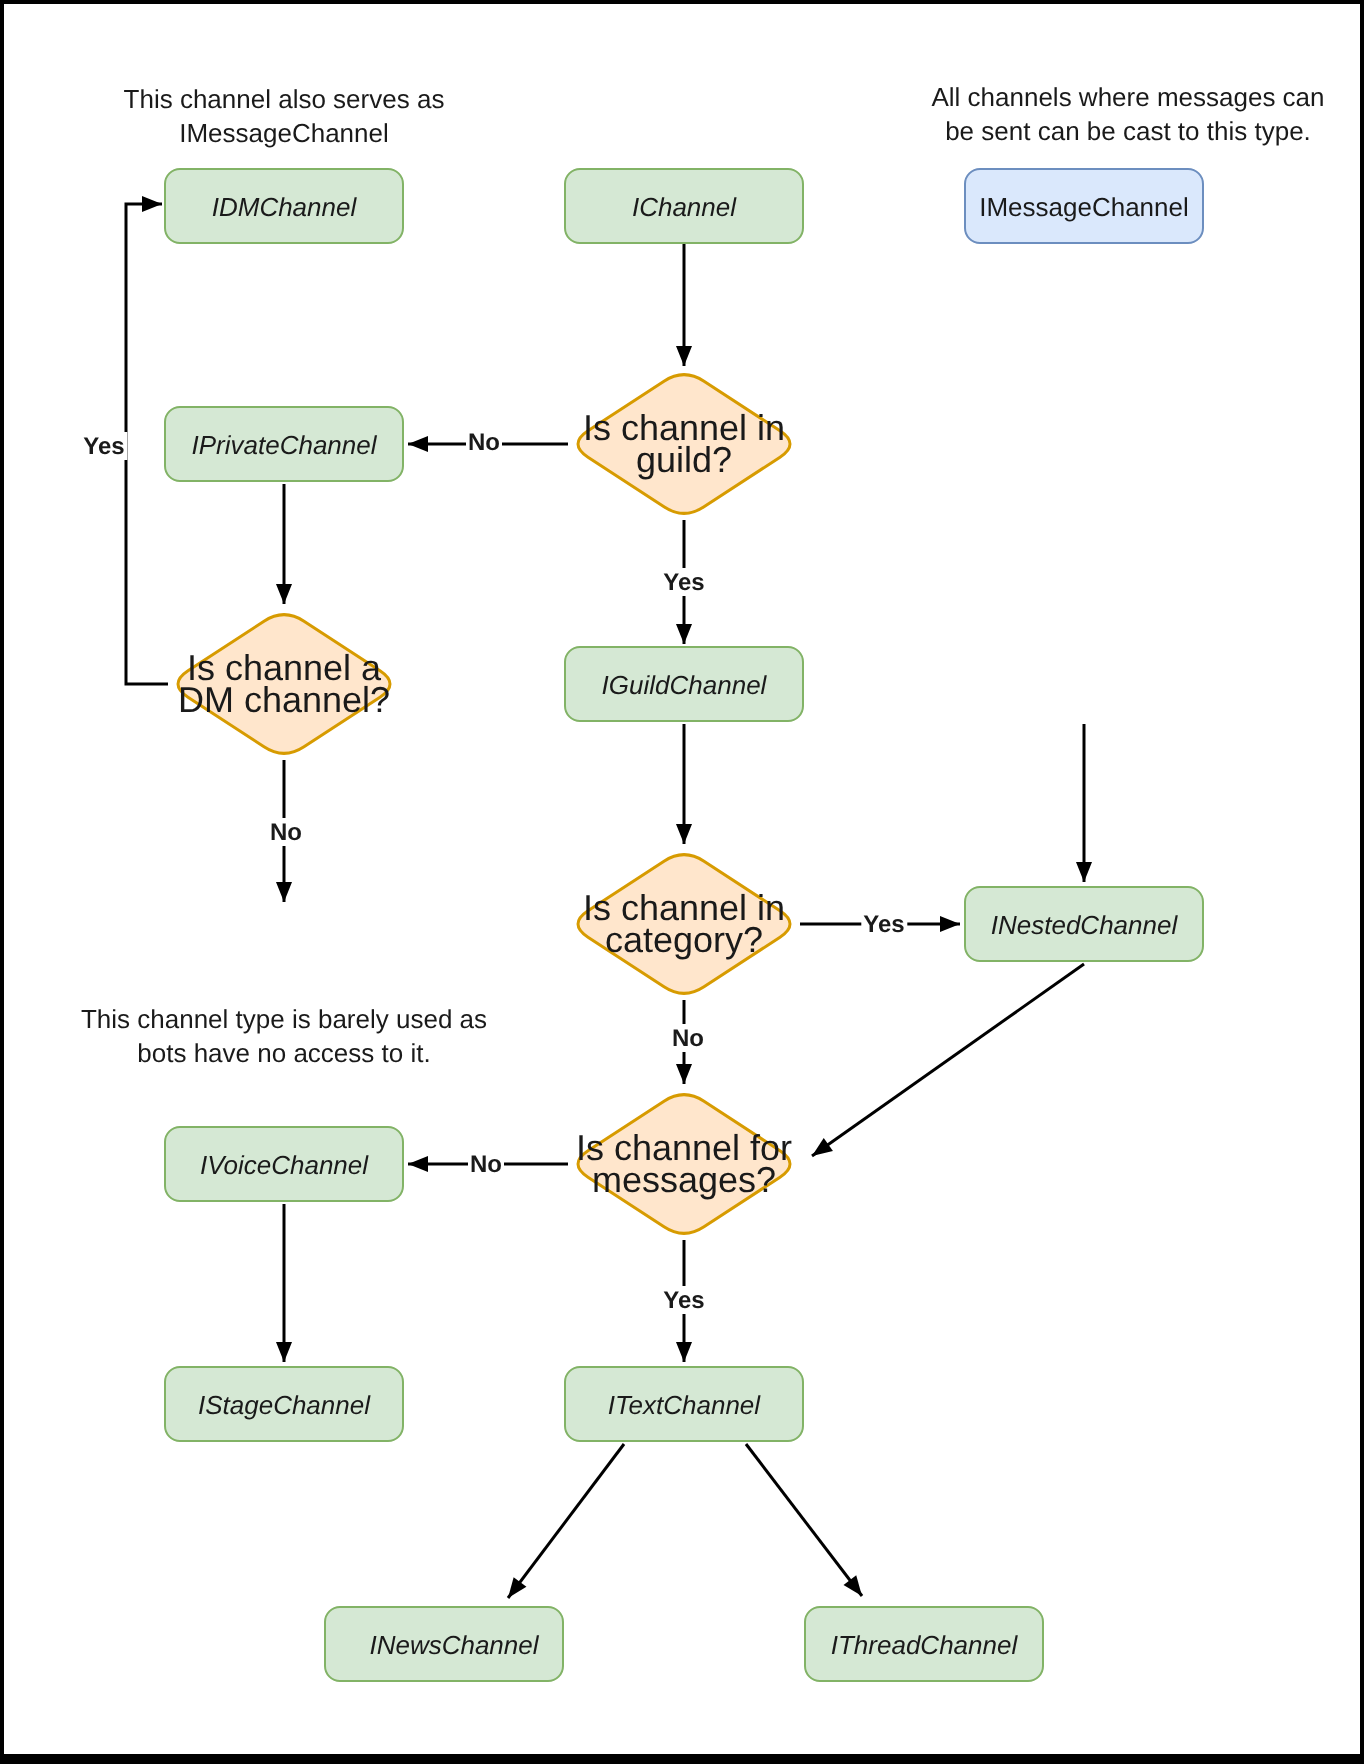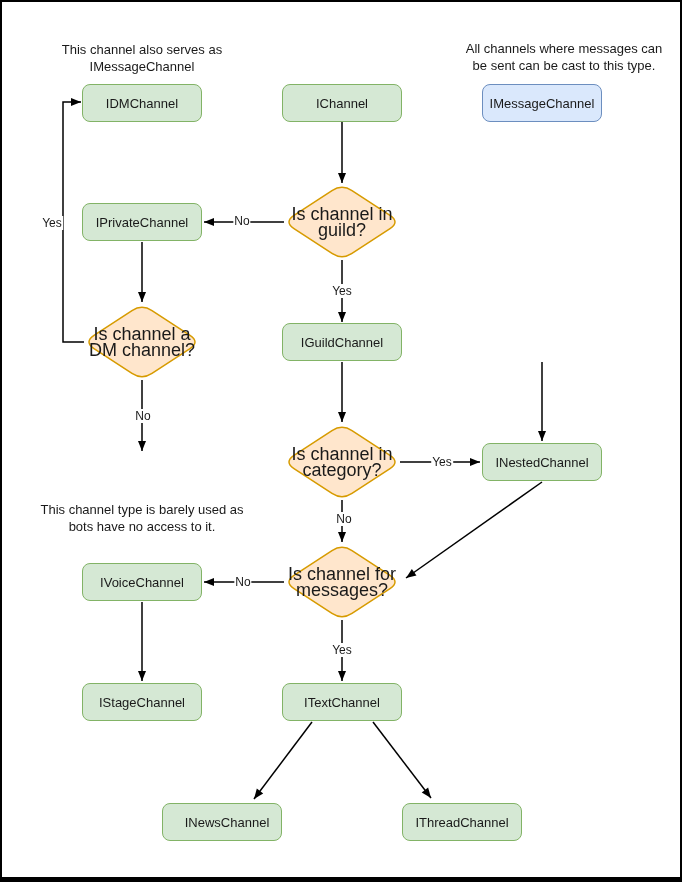--- a/index.html
+++ b/index.html
@@ -27,41 +27,42 @@
     height: 38px;
     box-sizing: border-box;
     display: flex;
     align-items: center;
     justify-content: center;
     border-radius: 8px;
     font-size: 13px;
     text-align: center;
     line-height: 15px;
   }
-  .node.green { background: #d5e8d4; border: 1.5px solid #82b366; }
+  .node.green { background: #d5e8d4; border: 1.5px solid #82b366; font-style: italic; }
   .node.blue  { background: #dae8fc; border: 1.5px solid #6c8ebf; }
   .decision-label {
     position: absolute;
     width: 116px;
     height: 76px;
     display: flex;
     align-items: center;
     justify-content: center;
     text-align: center;
     font-size: 18px;
     line-height: 16px;
     white-space: pre-line;
   }
   .edge-label {
     position: absolute;
     transform: translate(-50%, -50%);
     background: #ffffff;
     font-size: 12px;
     line-height: 14px;
     padding: 0 1px;
+    font-weight: bold;
   }
   .note {
     position: absolute;
     width: 220px;
     text-align: center;
     font-size: 13px;
     line-height: 17px;
     white-space: pre-line;
   }
 </style>

